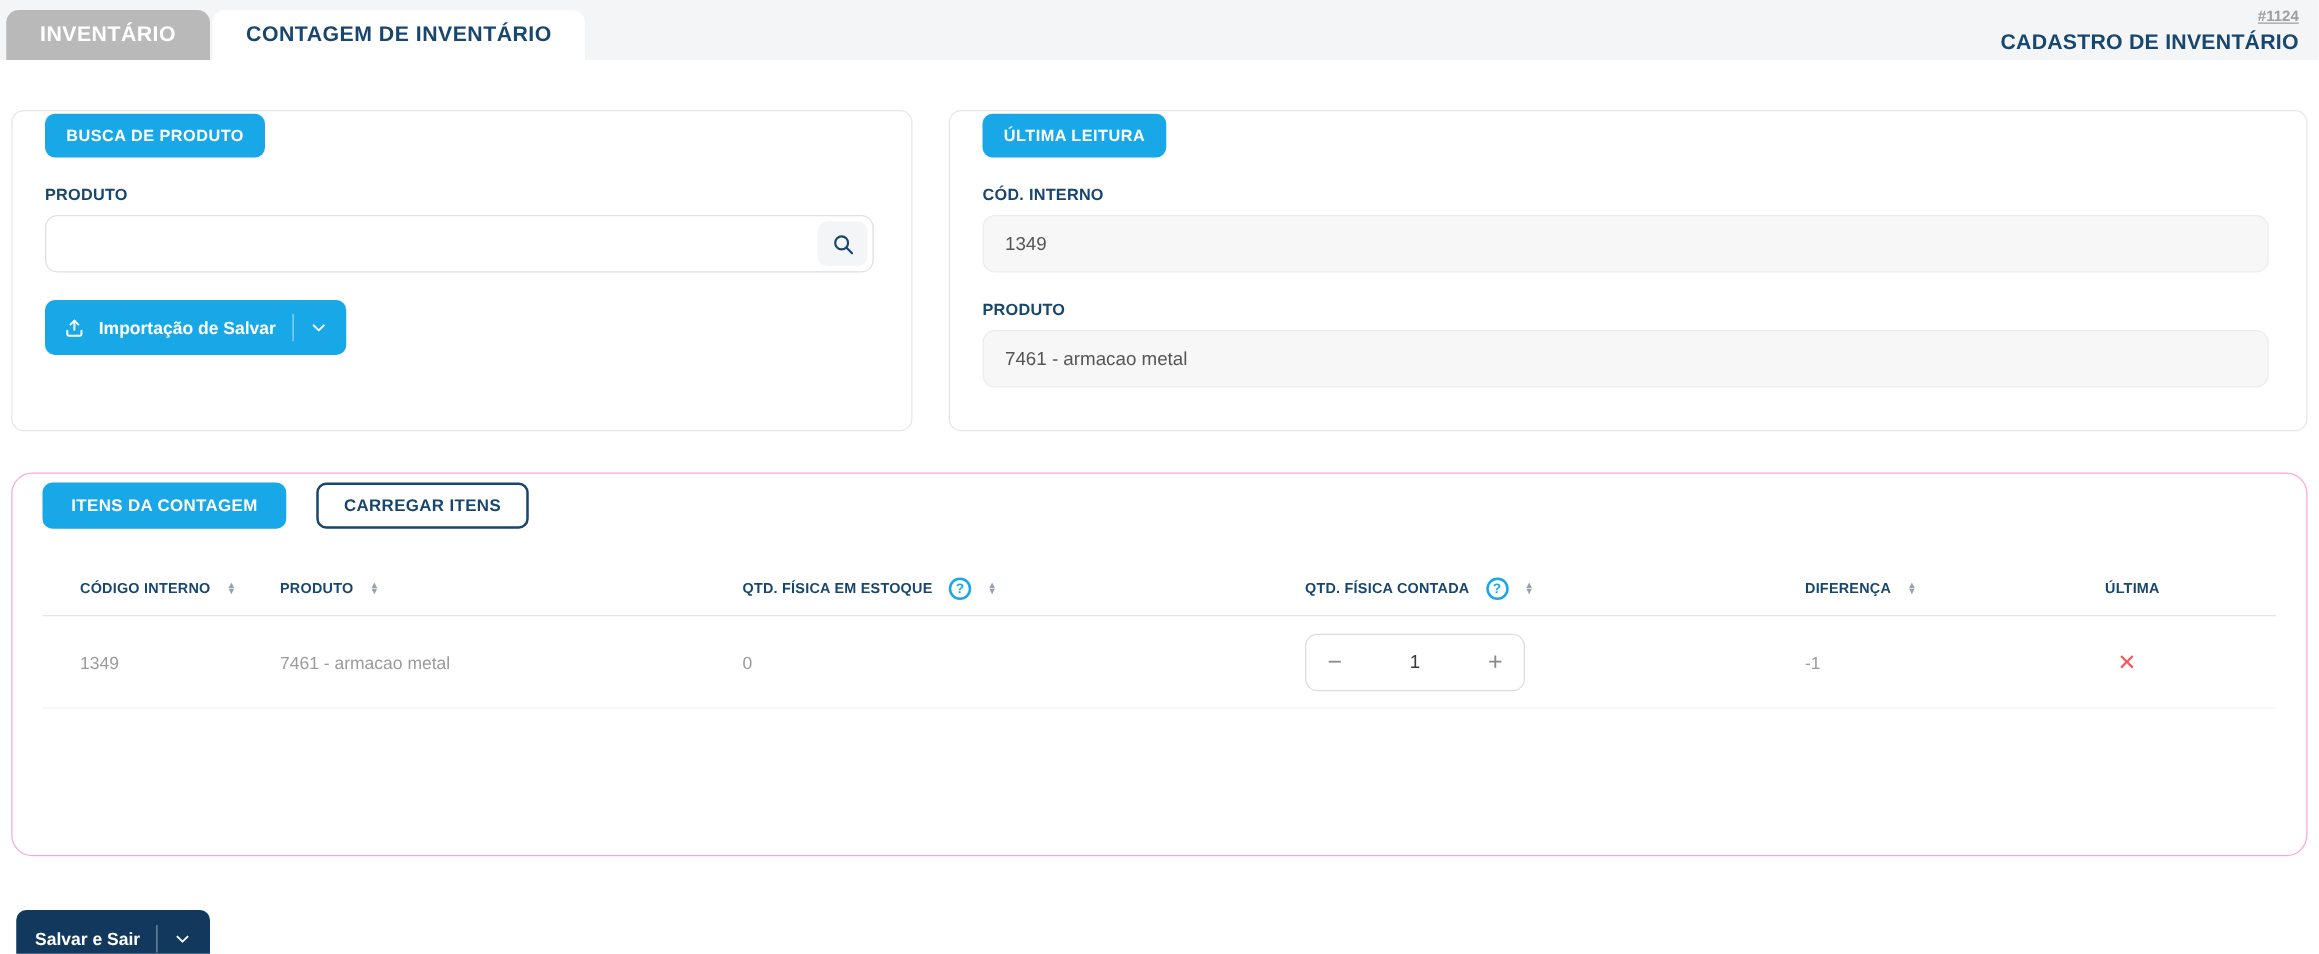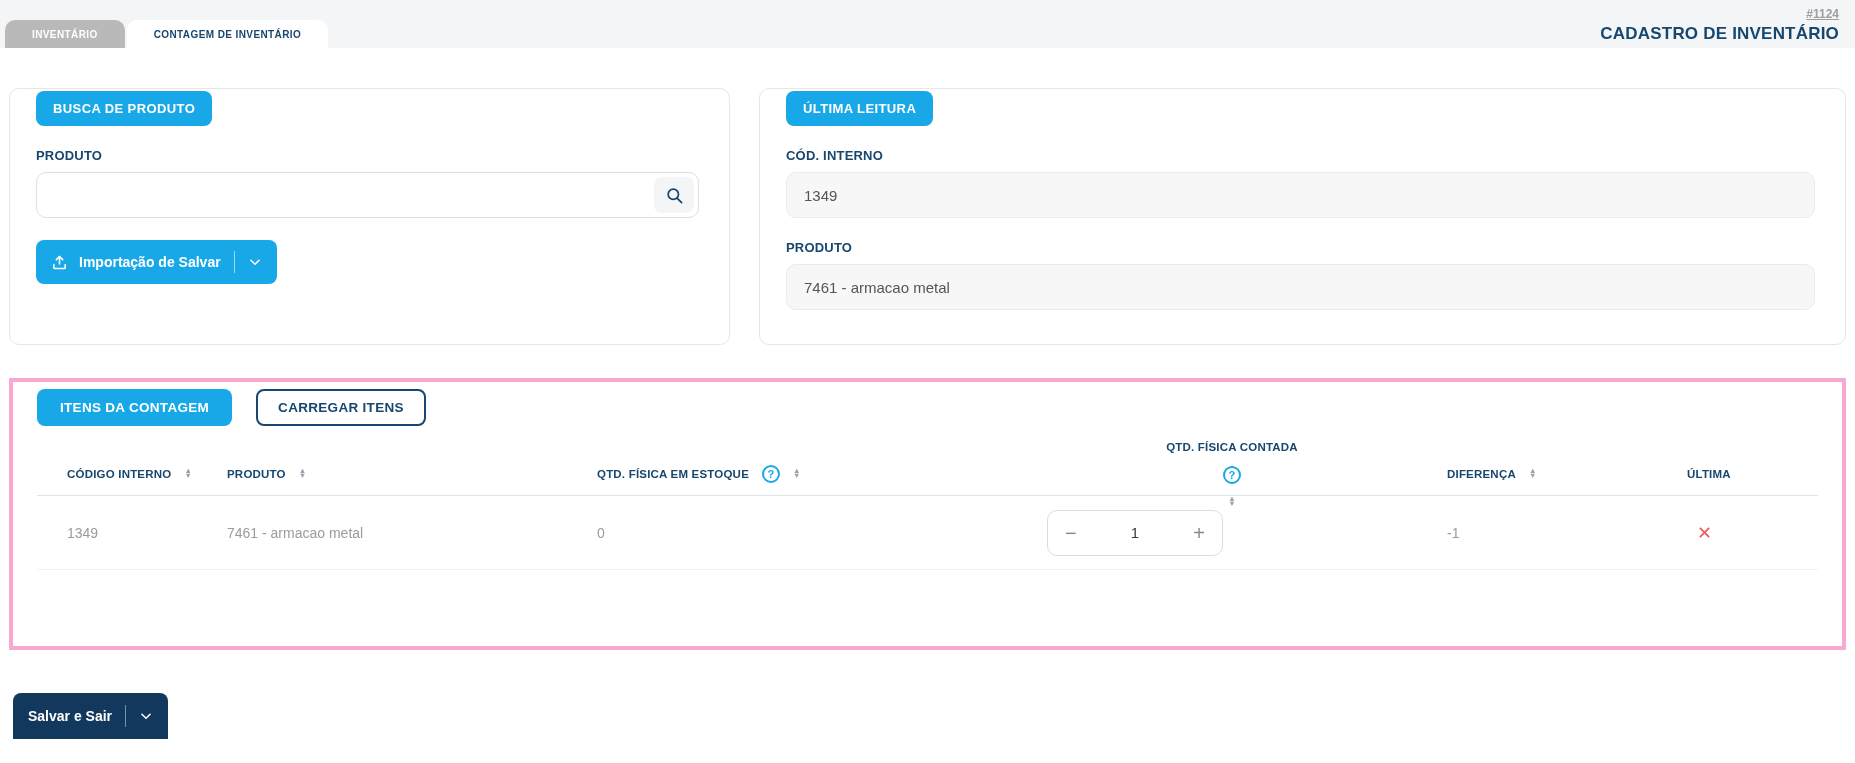--- a/index.html
+++ b/index.html
@@ -2,22 +2,22 @@
 <html><head>
 <meta charset="utf-8">
 <style>
   * { box-sizing: border-box; margin: 0; padding: 0; }
   html,body { width:1855px; height:763px; overflow:hidden; background:#fff;
               font-family:"Liberation Sans", sans-serif; }
 
   
   .tabstrip { position:relative; height:48px; background:#f4f5f6; display:flex; align-items:flex-end; }
   .tabs { display:flex; margin-left:5px; gap:2px; }
-  .tab { height:28px; display:flex; align-items:center; justify-content:center;
-         padding:0 27px; font-size:10px; font-weight:bold; letter-spacing:.4px;
+  .tab { height:40px; display:flex; align-items:center; justify-content:center;
+         padding:0 27px; font-size:17px; font-weight:bold; letter-spacing:.4px;
          border-radius:10px 10px 0 0; cursor:pointer; white-space:nowrap; }
   .tab.inactive { background:#b9b9b9; color:#ffffff; }
   .tab.active   { background:#ffffff; color:#17466f; }
   .head-right { position:absolute; right:16px; top:4px; text-align:right; }
   .record-link { font-size:12px; font-weight:bold; color:#9e9e9e; text-decoration:underline; display:inline-block; }
   .page-title  { font-size:17px; font-weight:bold; color:#17466f; letter-spacing:.2px; margin-top:2px; }
 
   
   .main { padding:0 9px; background:#fff; }
   .panels-row { display:flex; gap:29px; margin-top:40px; }
@@ -38,35 +38,35 @@
 
   .import-btn { margin-top:22px; display:inline-flex; align-items:center; gap:11px; height:44px;
                 background:#18a8e8; color:#fff; border:none; border-radius:8px; padding:0 15px;
                 font-size:14px; font-weight:bold; cursor:pointer; font-family:"Liberation Sans", sans-serif; }
   .import-btn .vdiv { width:1px; height:22px; background:rgba(255,255,255,.55); margin:0 2px; }
 
   .ro-field { margin-top:9px; height:46px; background:#f7f7f8; border:1px solid #ebebeb; border-radius:10px;
               display:flex; align-items:center; padding:0 17px; font-size:15px; color:#555; }
 
   
-  .items-panel { margin-top:33px; height:272px; border:4px solid #f9a8d4; border-radius:1px;
+  .items-panel { margin-top:33px; height:307px; border:1px solid #f9a8d4; border-radius:17px;
                  padding:7px 24px 0 24px; background:#fff; }
   .items-btnrow { display:flex; align-items:center; gap:24px; }
   .pill-btn { height:37px; background:#18a8e8; color:#fff; border:none; border-radius:8px;
               padding:0 23px; font-size:13.5px; font-weight:bold; letter-spacing:.3px; cursor:pointer;
               font-family:"Liberation Sans", sans-serif; }
   .outline-btn { height:37px; background:#fff; color:#17466f; border:2px solid #17466f; border-radius:8px;
                  padding:0 20px; font-size:13.5px; font-weight:bold; letter-spacing:.3px; cursor:pointer;
                  font-family:"Liberation Sans", sans-serif; }
 
   .tbl { margin-top:26px; }
   .tbl-head { display:flex; align-items:center; height:44px; border-bottom:1px solid #e4e4e4; }
   .th { display:flex; align-items:center; gap:13px; font-size:11.5px; font-weight:bold; color:#17466f;
         letter-spacing:.2px; padding-left:30px; }
-  .c1{width:160px;} .c2{width:370px;} .c3{width:450px;} .c4{width:400px;flex-direction:column;} .c5{width:240px;} .c6{flex:1;}
+  .c1{width:160px;} .c2{width:370px;} .c3{width:450px;} .c4{width:400px;} .c5{width:240px;} .c6{flex:1;}
   .sort { display:flex; flex-direction:column; line-height:.62; font-size:7.5px; color:#98a2ae; cursor:pointer; }
   .help { width:18px; height:18px; border-radius:50%; border:2px solid #18a8e8; color:#18a8e8;
           font-size:11px; font-weight:bold; display:flex; align-items:center; justify-content:center; cursor:pointer; }
 
   .tbl-row { display:flex; align-items:center; height:74px; border-bottom:1px solid #f2f2f2; }
   .td { font-size:14px; color:#9b9b9b; padding-left:30px; }
   .stepper { display:inline-flex; align-items:center; justify-content:space-between; width:176px; height:46px;
              border:1px solid #dcdcdc; border-radius:10px; padding:0 17px; background:#fff; }
   .stepper .sbtn { border:none; background:none; font-size:20px; color:#8a8a8a; cursor:pointer; line-height:1;
                    font-family:"Liberation Sans", sans-serif; }

